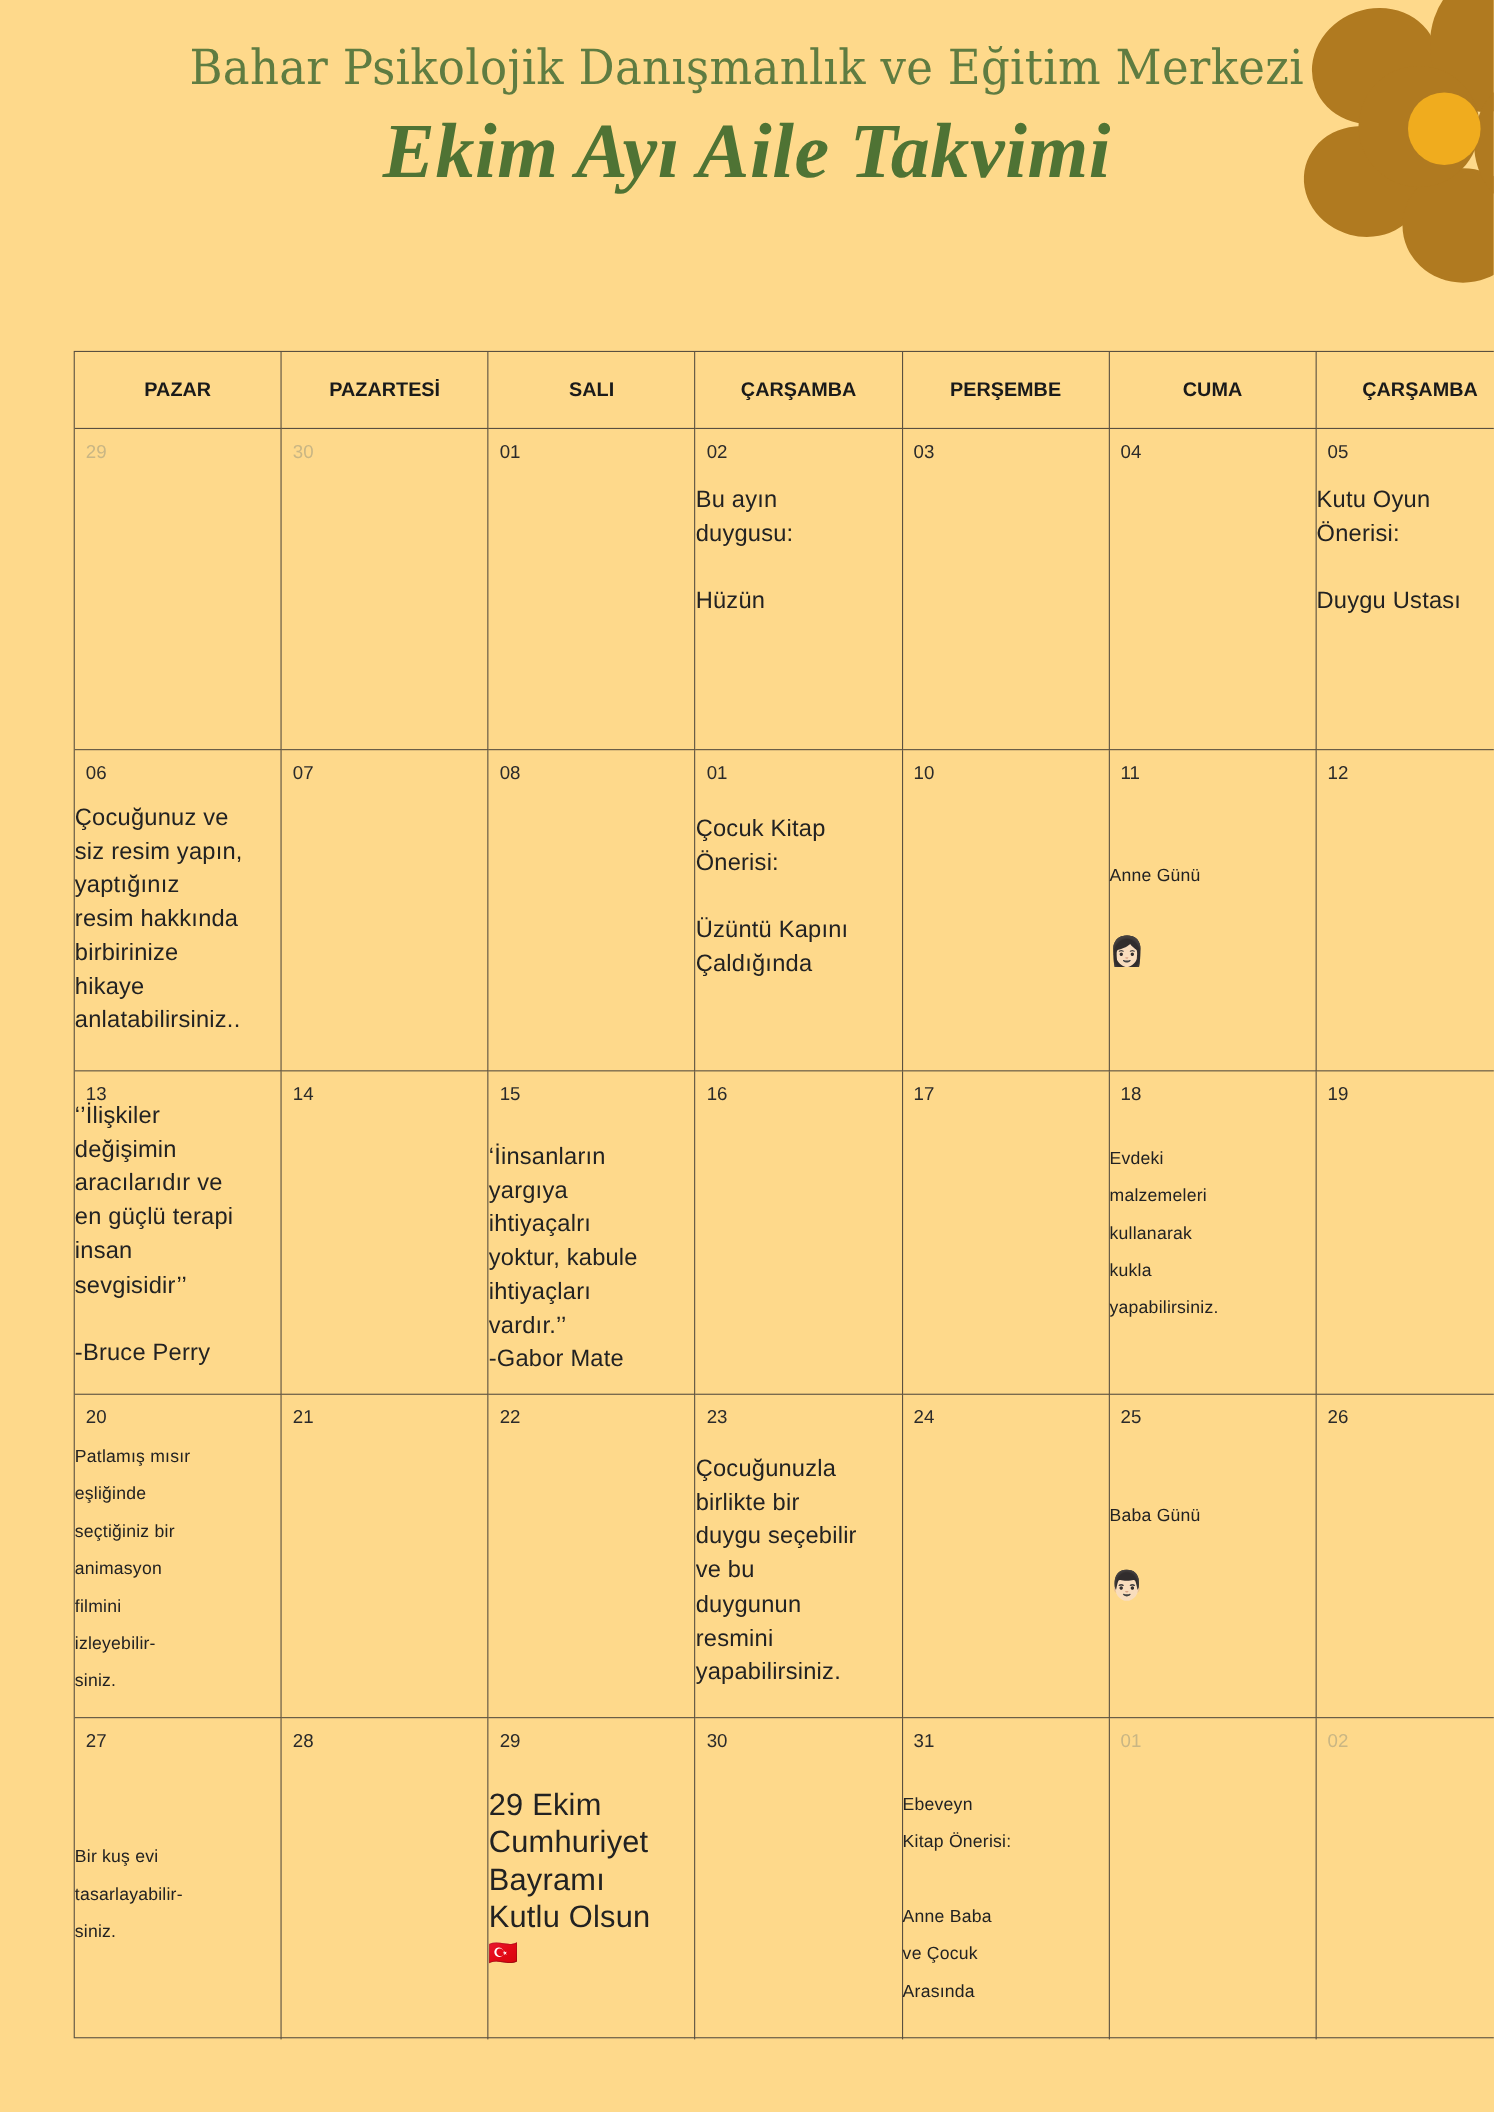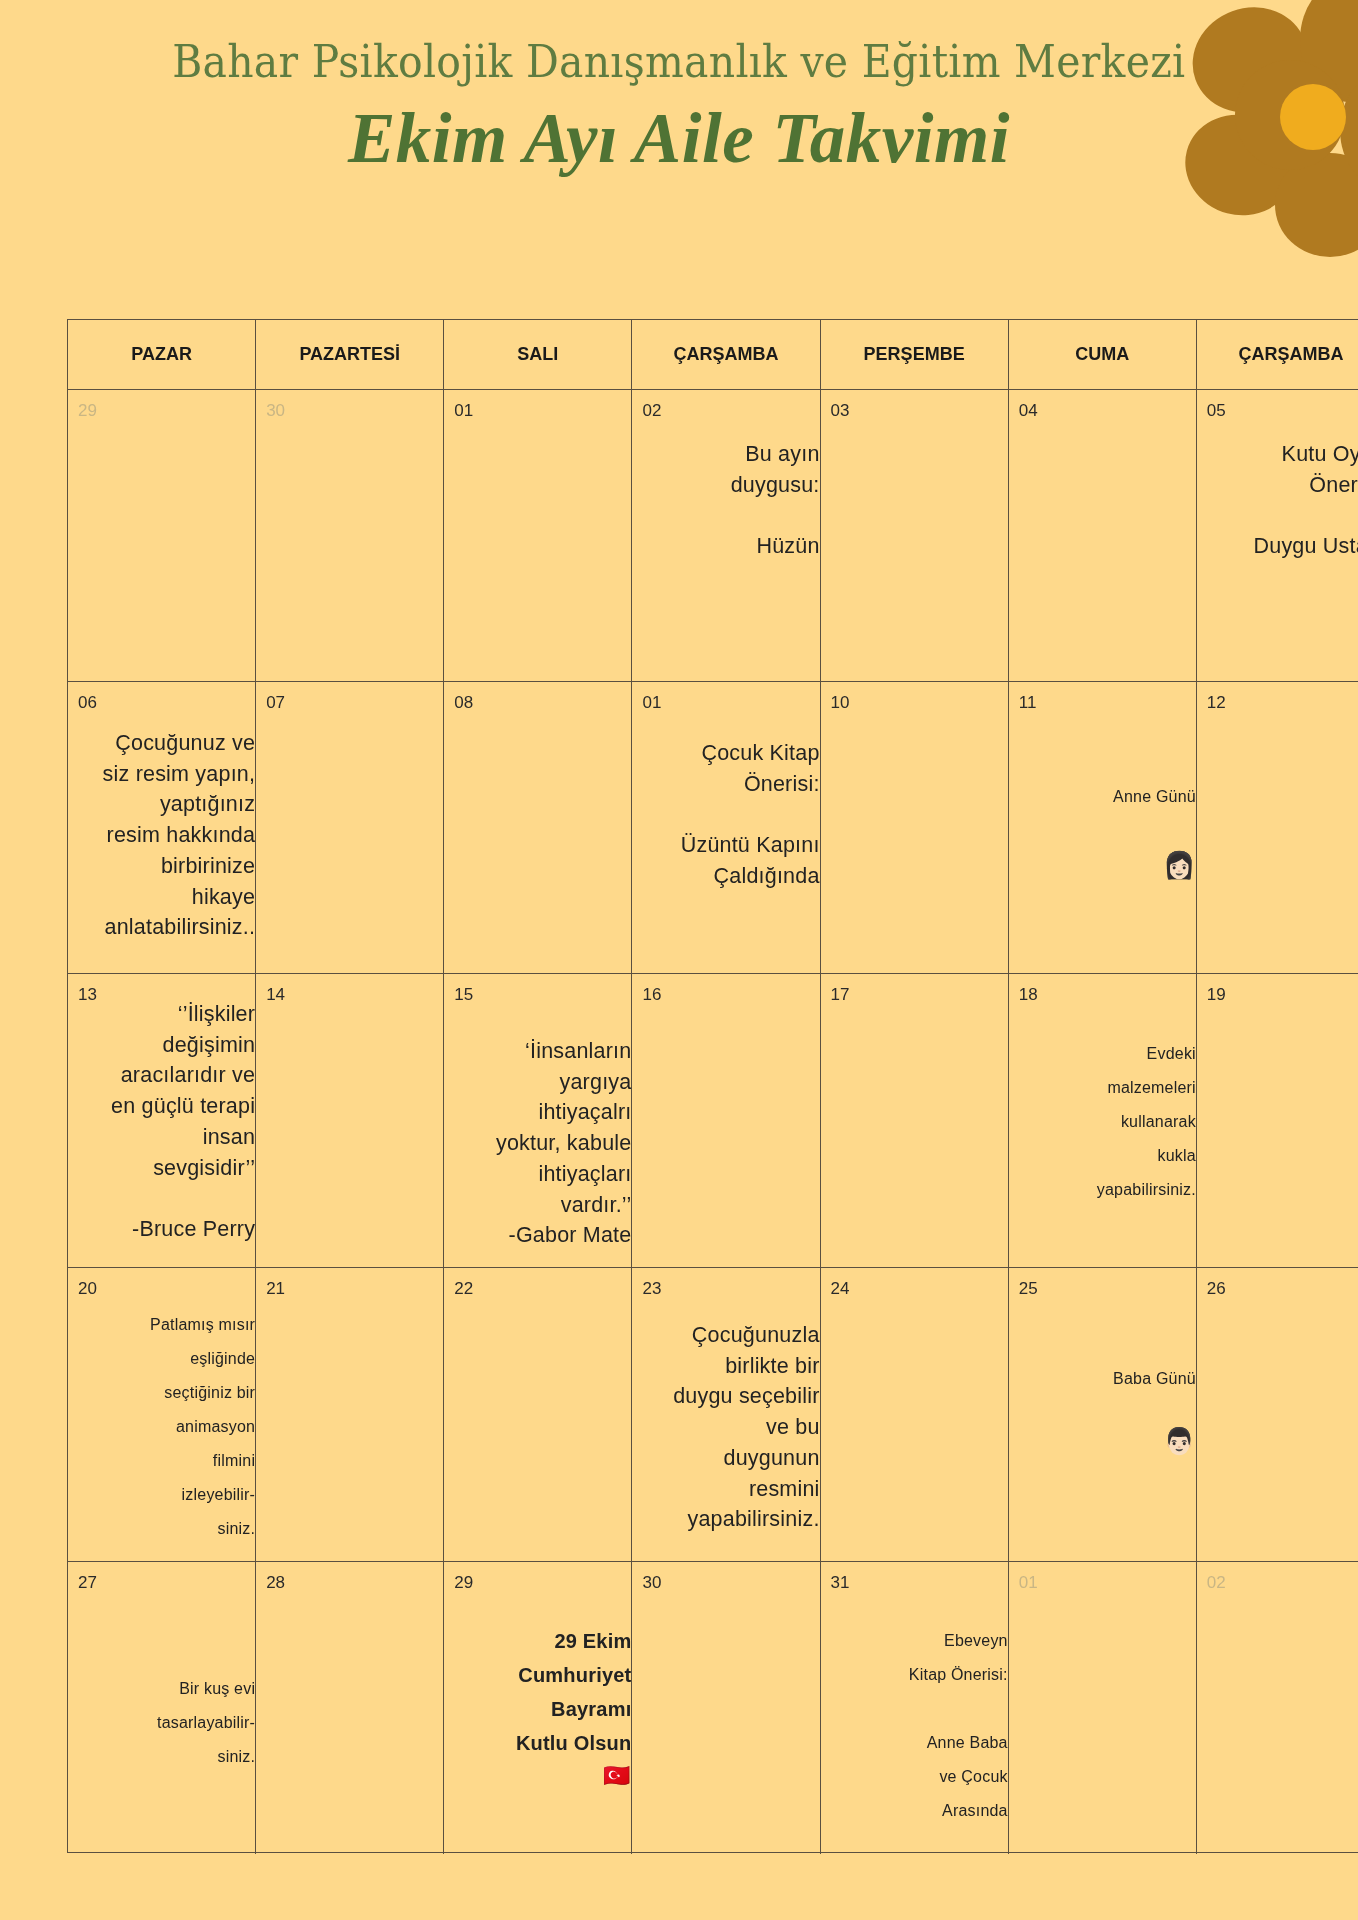--- a/index.html
+++ b/index.html
@@ -24,25 +24,25 @@
     display:grid; grid-template-columns:repeat(7, 1fr);
     grid-template-rows:70px 292px 292px 294px 294px 292px;
   }
   .hd, .cell { border-right:1px solid #5a5040; border-bottom:1px solid #5a5040; box-sizing:border-box; position:relative; }
   .hd:nth-child(7n), .cell.last-col { border-right:none; }
   .cell.last-row { border-bottom:none; }
   .hd { display:flex; align-items:center; justify-content:center; font-size:18px; font-weight:bold; color:#1a1a1a; }
   .dn { position:absolute; left:10px; top:11px; font-size:17px; color:#2a2a2a; }
   .dn.muted { color:#c9b684; }
   .note {
-    position:absolute; left:0; right:0; text-align:right; white-space:pre;
+    position:absolute; left:0; right:0; text-align:left; white-space:pre;
     font-size:21.5px; line-height:30.7px; color:#222; letter-spacing:0.2px;
   }
   .note.big { font-size:16px; line-height:34px; }
-  .note.holiday { font-size:20px; line-height:34px;font-weight:bold; }
+  .note.holiday { font-size:28px; line-height:34px; }
 </style>
 </head>
 <body>
 
 <svg class="flower" viewBox="1150 0 208 270" xmlns="http://www.w3.org/2000/svg">
   <g fill="#b07a20">
     <ellipse cx="1250" cy="60" rx="58" ry="52" transform="rotate(-20 1250 60)"></ellipse>
     <ellipse cx="1240" cy="165" rx="55" ry="50" transform="rotate(15 1240 165)"></ellipse>
     <ellipse cx="1330" cy="205" rx="55" ry="52"></ellipse>
     <ellipse cx="1350" cy="40" rx="50" ry="62"></ellipse>

